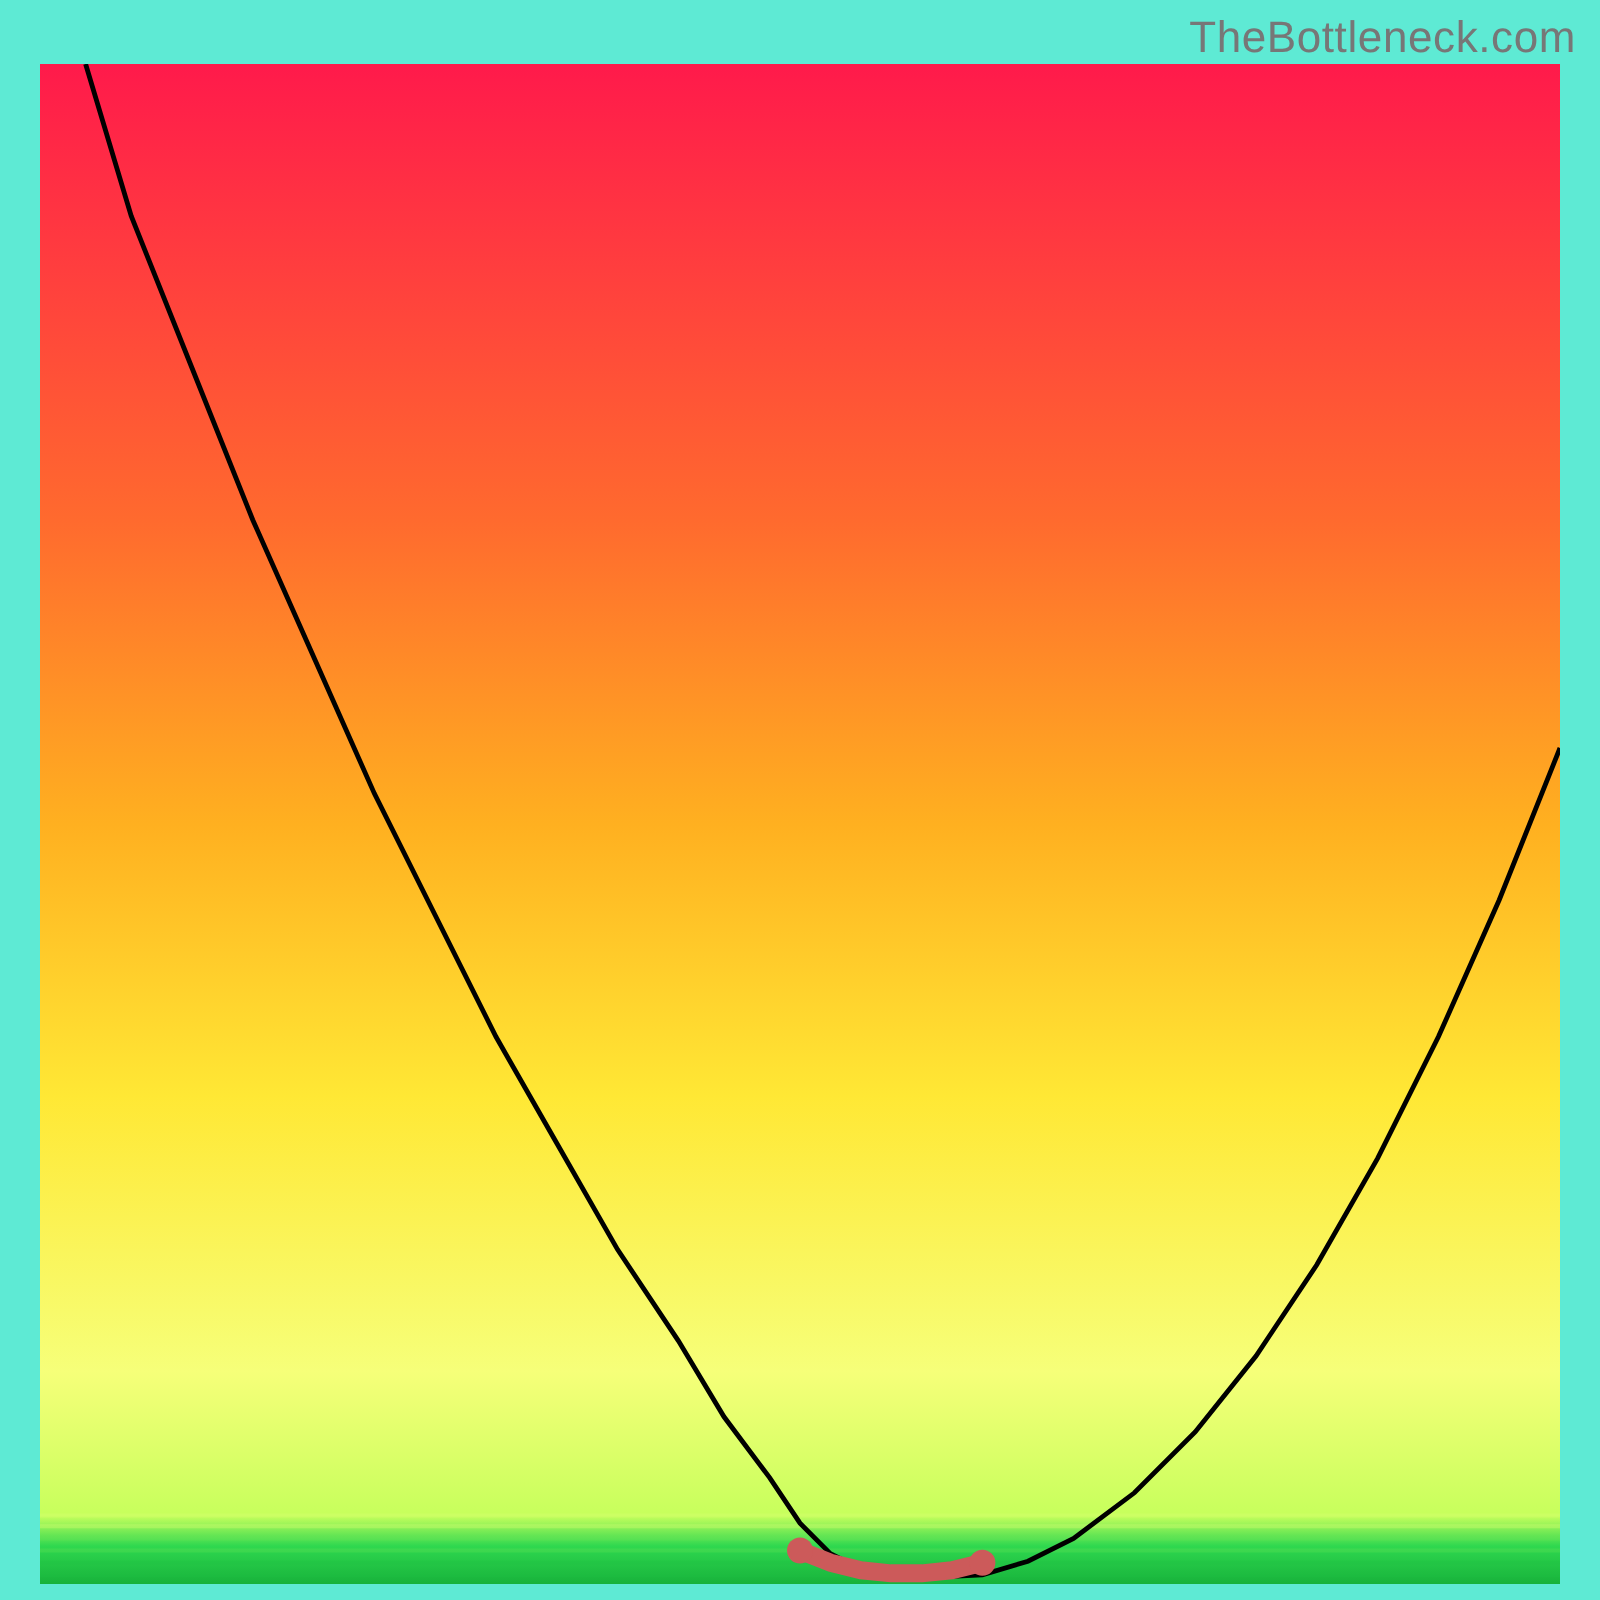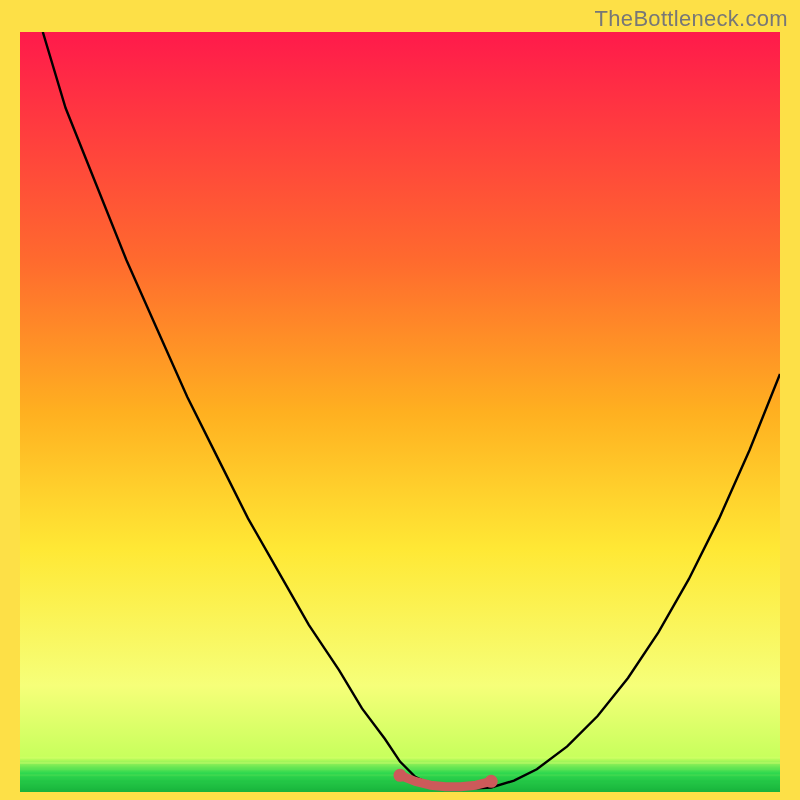--- a/index.html
+++ b/index.html
@@ -1,21 +1,21 @@
 <!DOCTYPE html>
 <html><head>
 <meta charset="utf-8">
 <style>
   * { margin: 0; padding: 0; box-sizing: border-box; }
   html, body { width: 800px; height: 800px; overflow: hidden; background: #000; }
   .canvas {
     position: relative;
     width: 800px;
     height: 800px;
-    background: #fde047;
+    background: #5eead4;
   }
   .watermark {
     position: absolute;
     top: 6px;
     right: 12px;
     font-family: Arial, Helvetica, sans-serif;
     font-size: 22px;
     color: #777;
     letter-spacing: 0.3px;
     user-select: none;

